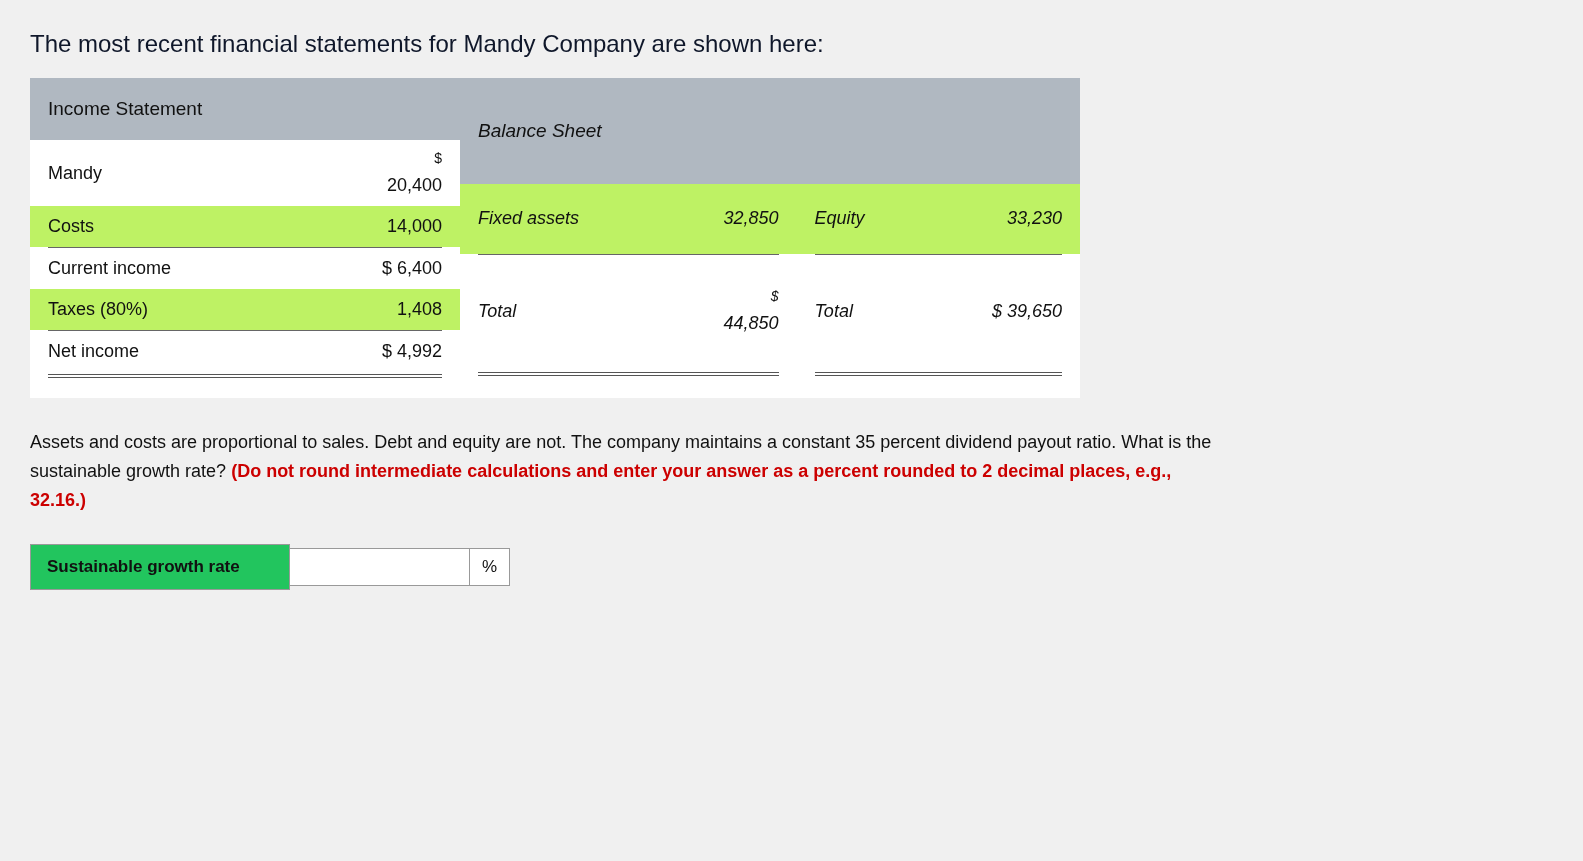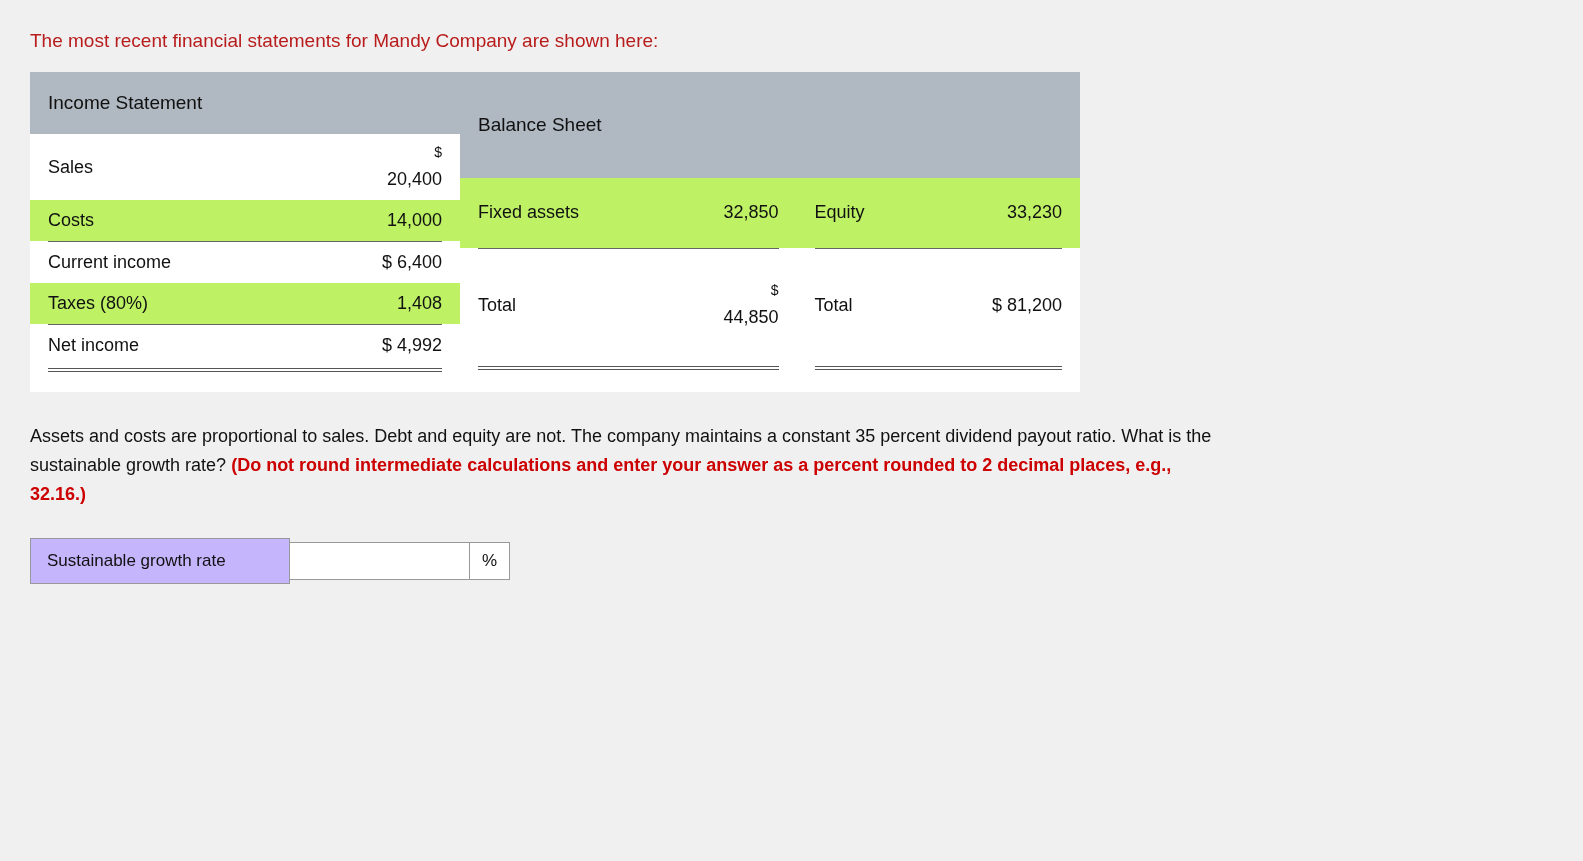--- a/index.html
+++ b/index.html
@@ -4,23 +4,23 @@
   <style>
     * { box-sizing: border-box; margin: 0; padding: 0; }
     body {
       font-family: Arial, sans-serif;
       background: #f0f0f0;
       padding: 30px;
       font-size: 18px;
       color: #111;
     }
     .intro {
-      font-size: 19px;
+      font-size: 24px;
       margin-bottom: 20px;
-      color: #b91c1c;
+      color: #0f172a;
     }
     .tables-wrapper {
       display: flex;
       gap: 0;
       margin-bottom: 30px;
     }
     .financial-table {
       border-collapse: collapse;
       background: #fff;
     }
@@ -45,20 +45,21 @@
       text-align: right;
     }
     .left-align {
       text-align: left;
     }
     .income-table {
       min-width: 430px;
     }
     .balance-table {
       min-width: 620px;
+      font-style: italic;
     }
     .description-text {
       font-size: 18px;
       line-height: 1.6;
       max-width: 1200px;
       margin-bottom: 30px;
       color: #111;
     }
     .description-text .bold-red {
       color: #cc0000;
@@ -66,23 +67,24 @@
     }
     .answer-row {
       display: flex;
       align-items: center;
       gap: 0;
       margin-top: 10px;
     }
     .answer-label-box {
       border: 1px solid #999;
       padding: 12px 16px;
-      background: #c4b5fd;
+      background: #22c55e;
       font-size: 17px;
       min-width: 260px;
+      font-weight: bold;
     }
     .answer-input {
       border: 1px solid #999;
       border-left: none;
       padding: 8px 10px;
       background: #fff;
       font-size: 17px;
       width: 180px;
       outline: none;
     }
@@ -103,21 +105,21 @@
 
 <div class="tables-wrapper">
 
   <table class="financial-table income-table">
     <tbody>
         <tr class="header-row">
       <td colspan="2">Income Statement</td>
     </tr>
 
     <tr class="white-row">
-      <td class="left-align">Sales</td>
+      <td class="left-align">Mandy</td>
       <td class="right-align">
         <span style="font-size:14px;vertical-align:super;">$</span><br>20,400
       </td>
     </tr>
 
     <tr class="shaded-row">
       <td class="left-align">Costs</td>
       <td class="right-align">14,000</td>
     </tr>
 
@@ -182,21 +184,21 @@
         <div style="border-top:1px solid #666; margin: 0 18px;"></div>
       </td>
     </tr>
 
     <tr class="white-row">
       <td class="left-align">Total</td>
       <td class="right-align">
         <span style="font-size:14px; vertical-align:super;">$</span><br>44,850
       </td>
       <td class="left-align">Total</td>
-      <td class="right-align">$ 81,200</td>
+      <td class="right-align">$ 39,650</td>
     </tr>
 
     <tr>
       <td colspan="2" style="padding:2px 0 0 0; background:#fff;">
         <div style="border-top: 1px solid #555; margin: 0 18px;"></div>
         <div style="border-top: 1px solid #555; margin: 2px 18px 0 18px;"></div>
       </td>
       <td colspan="2" style="padding:2px 0 0 0; background:#fff;">
         <div style="border-top: 1px solid #555; margin: 0 18px;"></div>
         <div style="border-top: 1px solid #555; margin: 2px 18px 0 18px;"></div>

